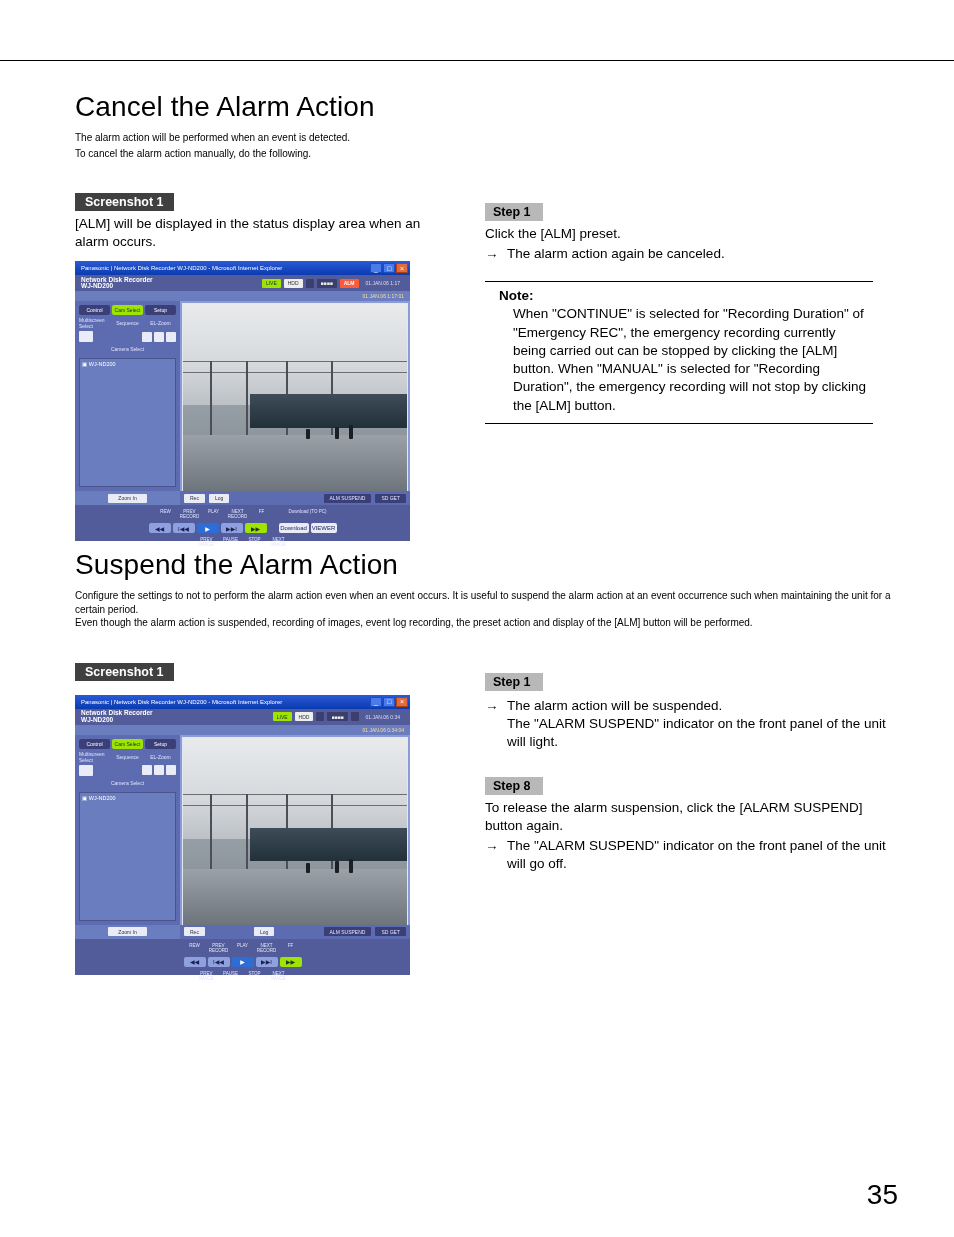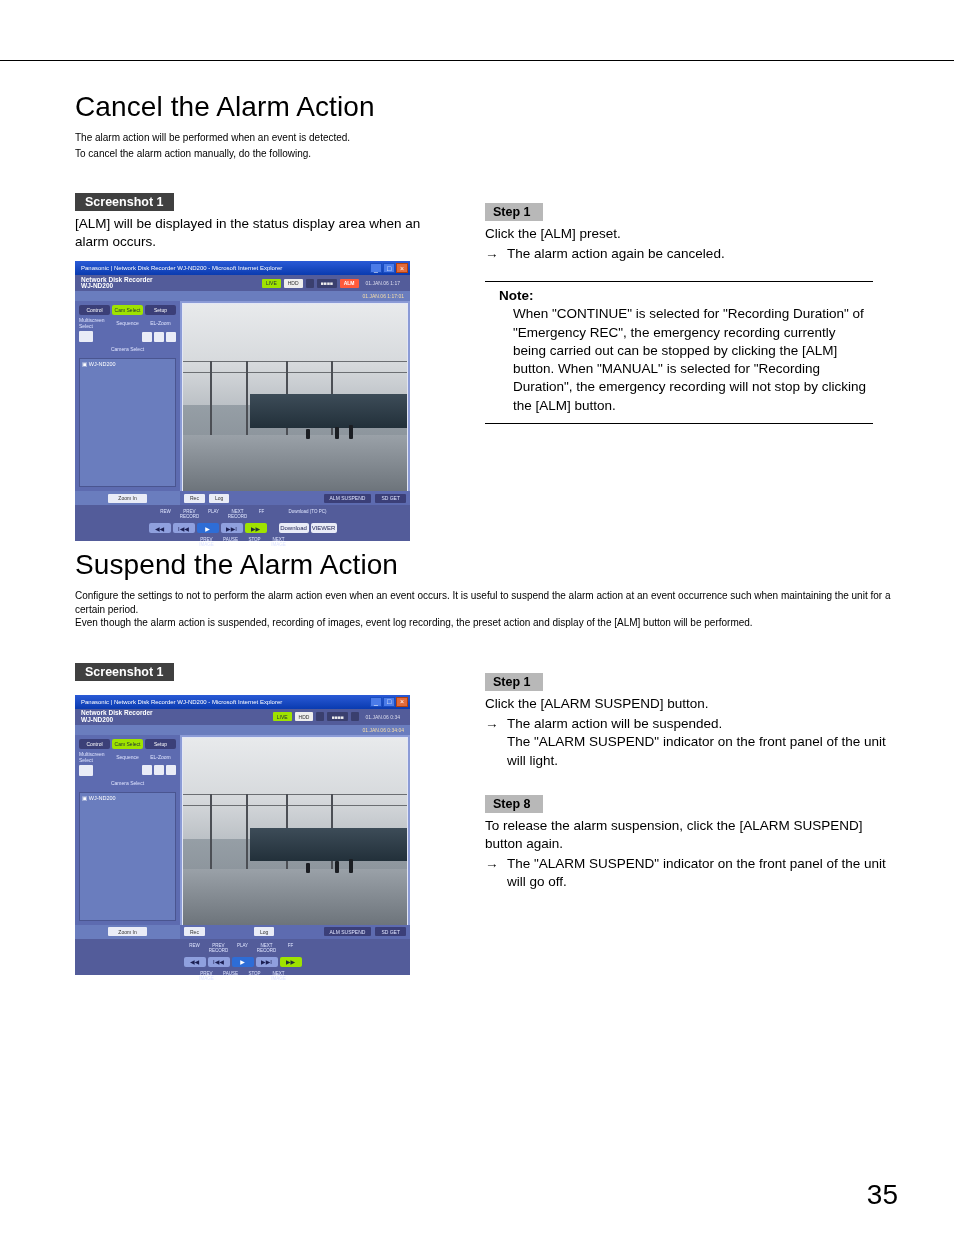--- a/index.html
+++ b/index.html
@@ -465,21 +465,20 @@
             <div class="lbl">STOP</div>
             <div class="lbl">NEXT IMAGE</div>
           </div>
         </div>
       </div>
     </div>
 
     <div class="right-col">
       <div style="height:10px"></div>
       <div class="tag step">Step 1</div>
-      <div class="body-text">Click the [ALARM SUSPEND] button.</div>
       <div class="arrow-para">
         <span class="arrow">→</span>
         <span class="txt" style="white-space:pre-line;">The alarm action will be suspended.
 The "ALARM SUSPEND" indicator on the front panel of the unit will light.</span>
       </div>
 
       <div style="height:22px;"></div>
       <div class="tag step">Step 8</div>
       <div class="body-text">To release the alarm suspension, click the [ALARM SUSPEND] button again.</div>
       <div class="arrow-para">

